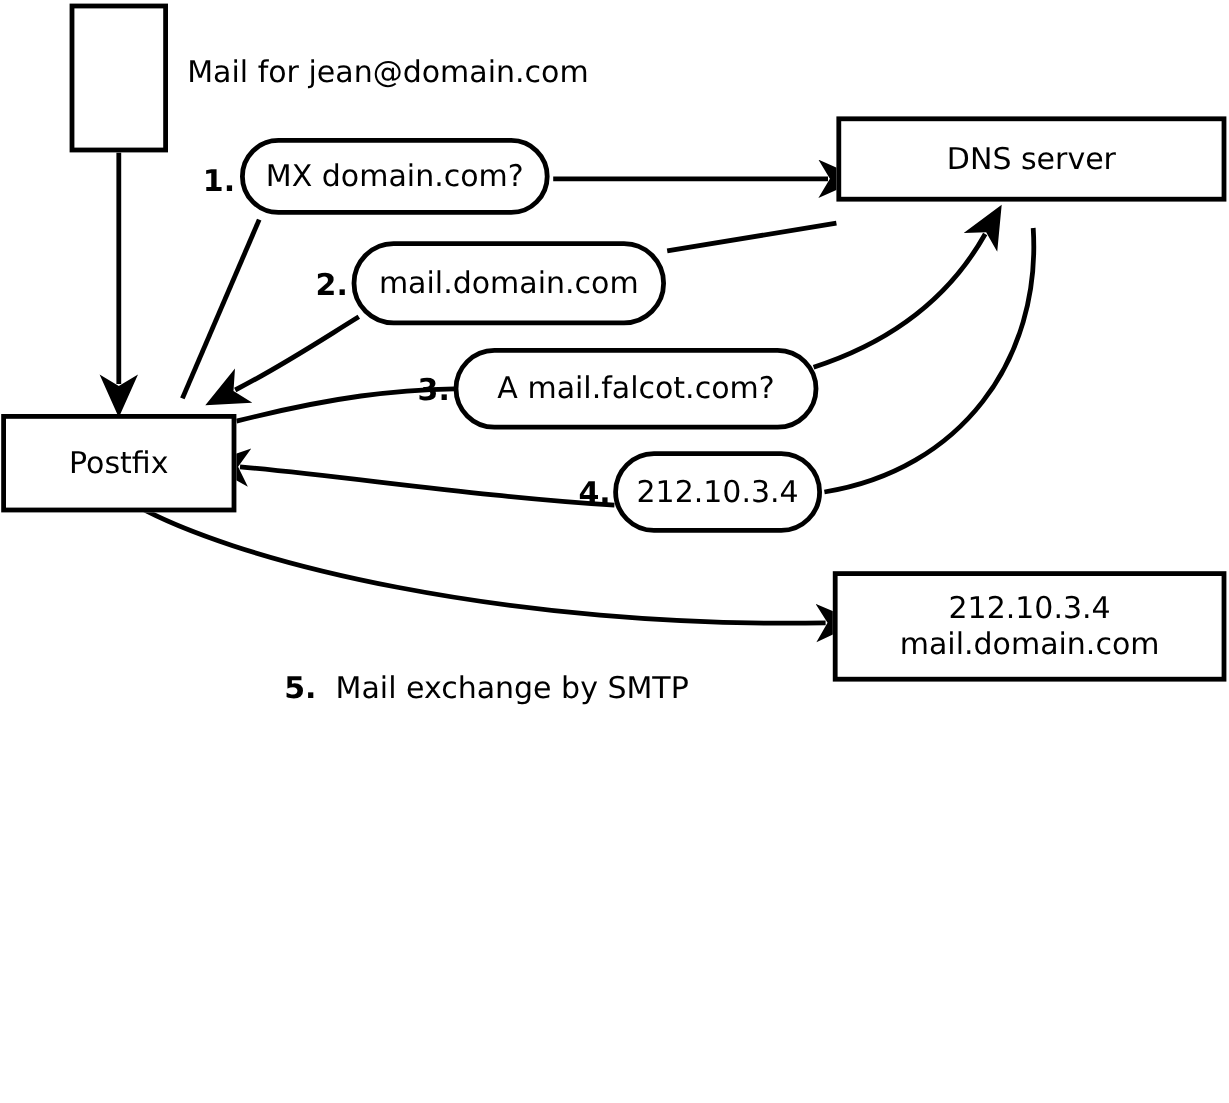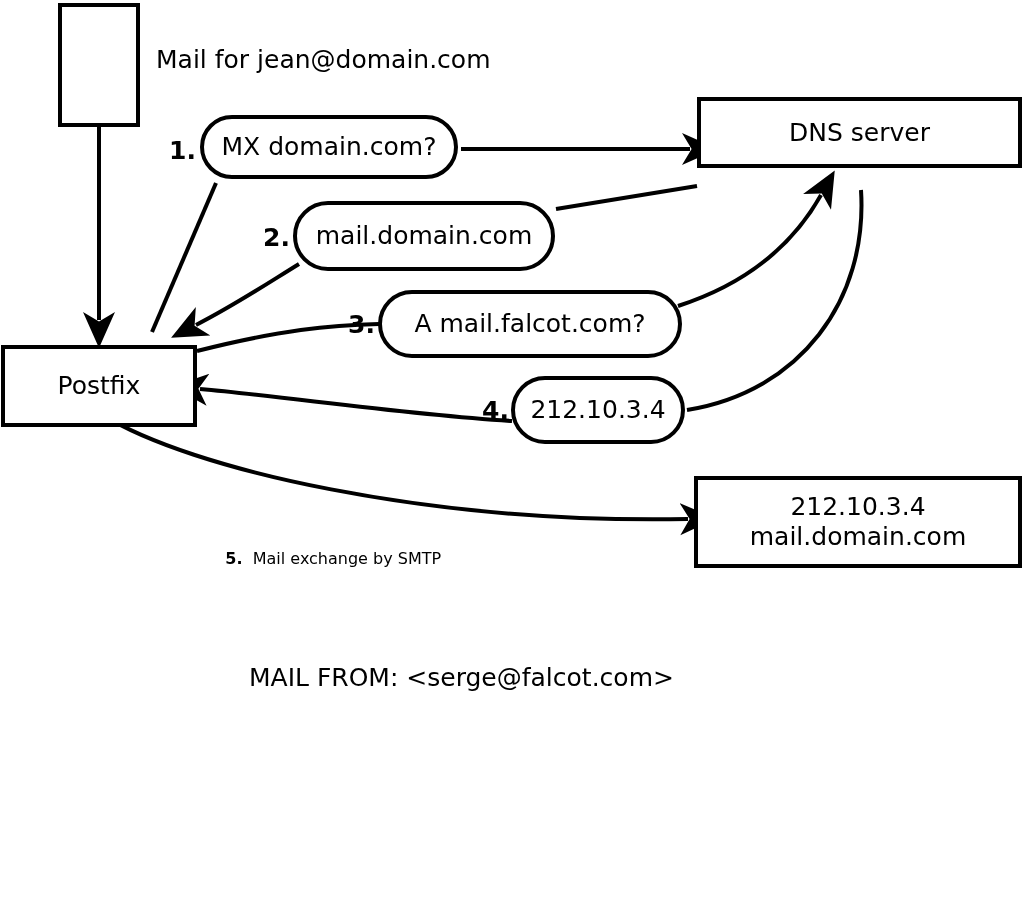--- a/index.html
+++ b/index.html
@@ -58,21 +58,21 @@
     white-space: pre;
   }
   .free-text {
     position: absolute;
     font-size: 25px;
     color: #000000;
     white-space: pre;
   }
   .smtp-caption {
     position: absolute;
-    font-size: 16px;
+    font-size: 25px;
     white-space: pre;
   }
   .smtp-caption .num {
     font-weight: bold;
   }
   .transcript {
     position: absolute;
     font-size: 25px;
     line-height: 33px;
     white-space: pre;
@@ -157,21 +157,20 @@
   <div class="step-num" style="left:348px; top:310px;">3.</div>
   <div class="step-num" style="left:482px; top:396px;">4.</div>
 
   <div class="free-text" style="left:156px; top:45px;">Mail for jean@domain.com</div>
 
   <div class="smtp-caption" style="left:205px; top:530px;">
     <span class="num">5.</span><span>  </span><span>Mail exchange by SMTP</span>
   </div>
 
   <div class="transcript" style="left:249px; top:595px; width:600px;">
-    <span class="transcript-line">MAIL FROM: &lt;serge@falcot.com&gt;</span>
     
     
     
     
     
     
     
   </div>
 
 </div>

